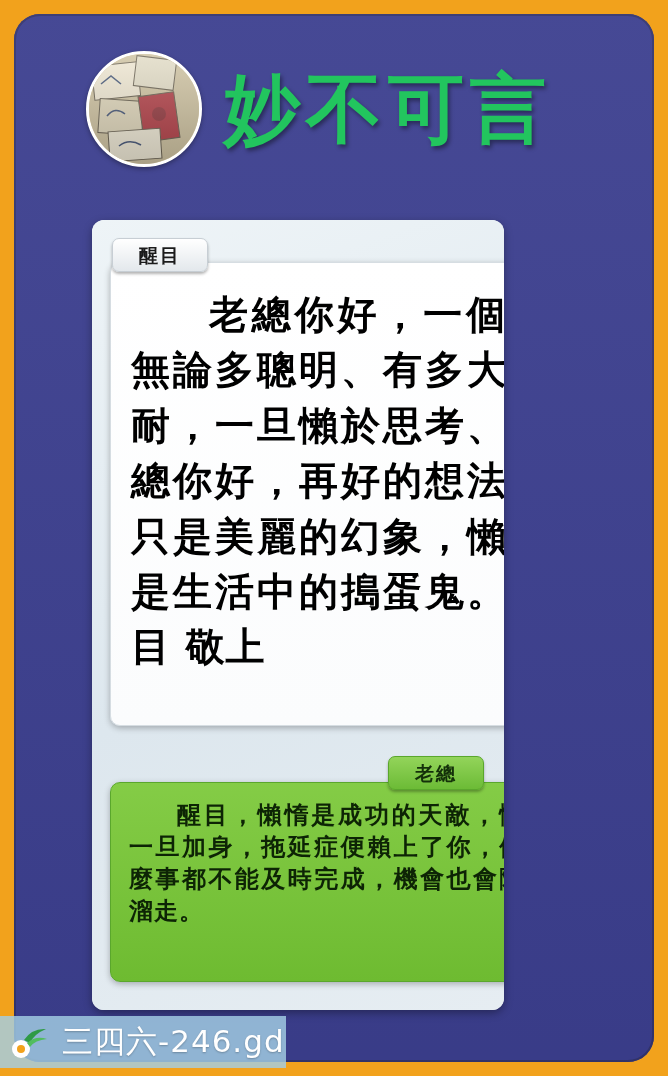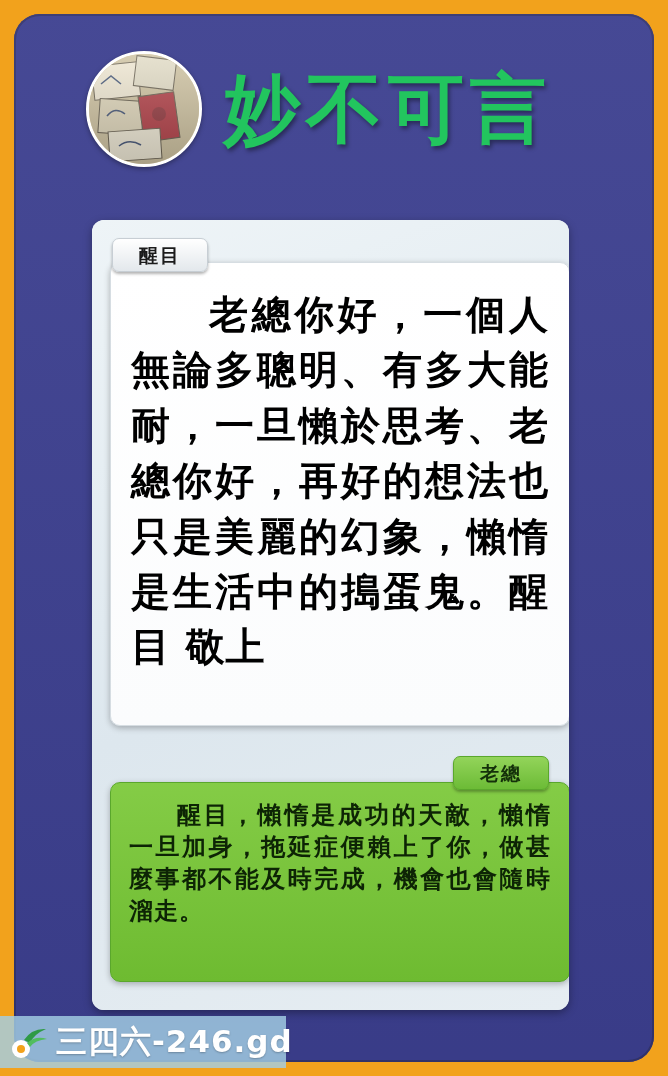--- a/index.html
+++ b/index.html
@@ -77,21 +77,21 @@
     text-shadow: 2px 3px 4px rgba(0,0,0,0.4);
     font-family: "DejaVu Sans", "Liberation Sans", sans-serif;
     white-space: nowrap;
   }
 
   
   .panel {
     position: absolute;
     left: 78px;
     top: 206px;
-    width: 477px;
+    width: 412px;
     height: 790px;
     background: #e8eef2;
     border-radius: 12px;
     box-shadow: 0 3px 8px rgba(0,0,0,0.35);
     z-index: 2;
     overflow: hidden;
   }
   .panel::before {
     content: "";
     position: absolute;
@@ -189,23 +189,23 @@
   }
   .wm-logo {
     width: 40px;
     height: 40px;
     margin-left: 10px;
     flex: none;
   }
   .wm-text {
     color: #ffffff;
     font-size: 31px;
-    font-weight: bold;
+    font-weight: normal;
     letter-spacing: 1px;
-    margin-left: 6px;
+    margin-left: 12px;
     text-shadow: 0 1px 2px rgba(0,0,0,0.25);
     white-space: nowrap;
     font-family: "DejaVu Sans", "Liberation Sans", sans-serif;
   }
 </style>
 </head>
 <body>
 
 <div class="page">
   <div class="card">

